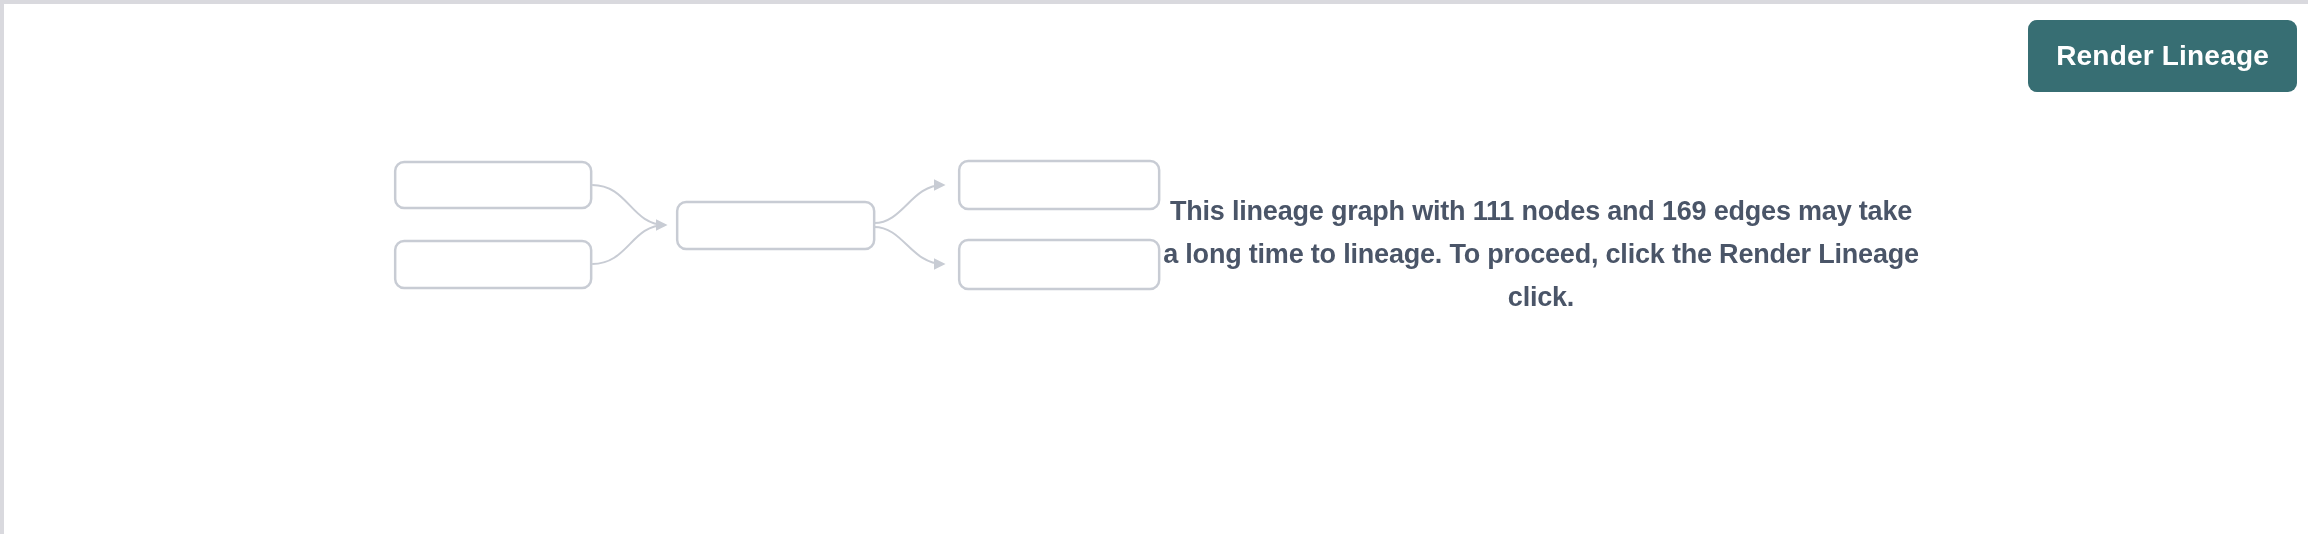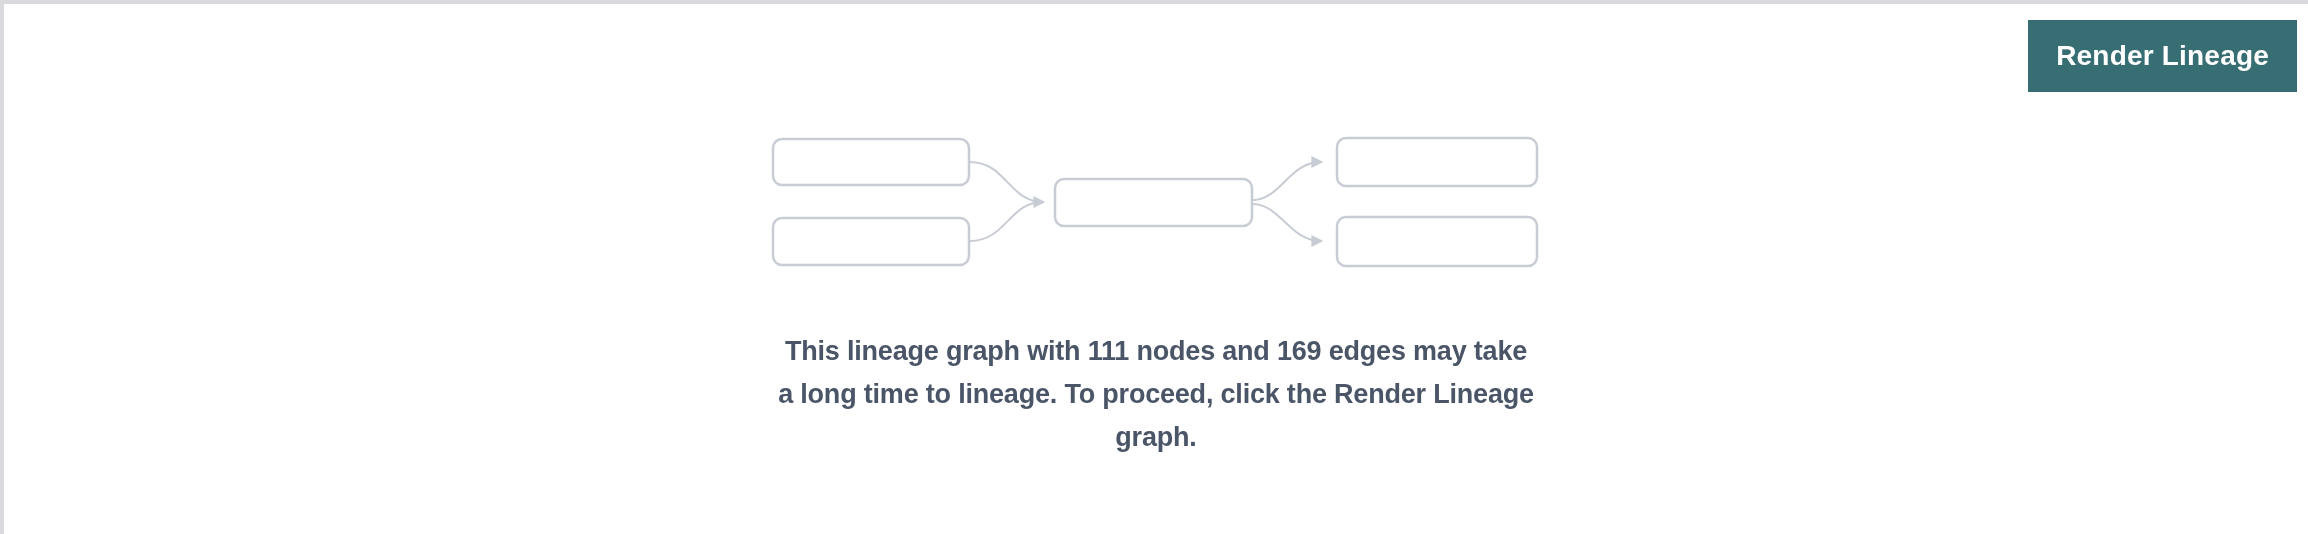--- a/index.html
+++ b/index.html
@@ -18,39 +18,39 @@
     border-top: 4px solid #d9d9de;
     border-left: 4px solid #d9d9de;
   }
   .render-btn {
     position: absolute;
     top: 16px;
     right: 11px;
     height: 72px;
     padding: 0 28px;
     border: none;
-    border-radius: 0;
+    border-radius: 9px;
     background: #376e73;
     color: #ffffff;
     font-family: "Liberation Sans", sans-serif;
     font-size: 28px;
     font-weight: bold;
     letter-spacing: 0.2px;
     cursor: pointer;
     display: flex;
     align-items: center;
     justify-content: center;
   }
   .content {
     position: absolute;
     left: 50%;
     top: 130px;
     transform: translateX(-50%);
     display: flex;
-    flex-direction: column;
+    flex-direction: row;
     align-items: center;
   }
   .graphic {
     display: block;
   }
   .message {
     margin-top: 56px;
     text-align: center;
     color: #4a5568;
     font-size: 27px;
@@ -89,17 +89,17 @@
         <rect x="2" y="84" width="196" height="47" rx="9"></rect>
         <rect x="284" y="45" width="197" height="47" rx="9"></rect>
         <rect x="566" y="4" width="200" height="48" rx="9"></rect>
         <rect x="566" y="83" width="200" height="49" rx="9"></rect>
       </g>
     </svg>
 
     <div class="message" style="color: rgb(74, 85, 104);">
       <span class="line">This lineage graph with 111 nodes and 169 edges may take</span>
       <span class="line">a long time to lineage. To proceed, click the Render Lineage</span>
-      <span class="line">graph.</span>
+      <span class="line">click.</span>
     </div>
 
   </div>
 </div>
 
 </body></html>

